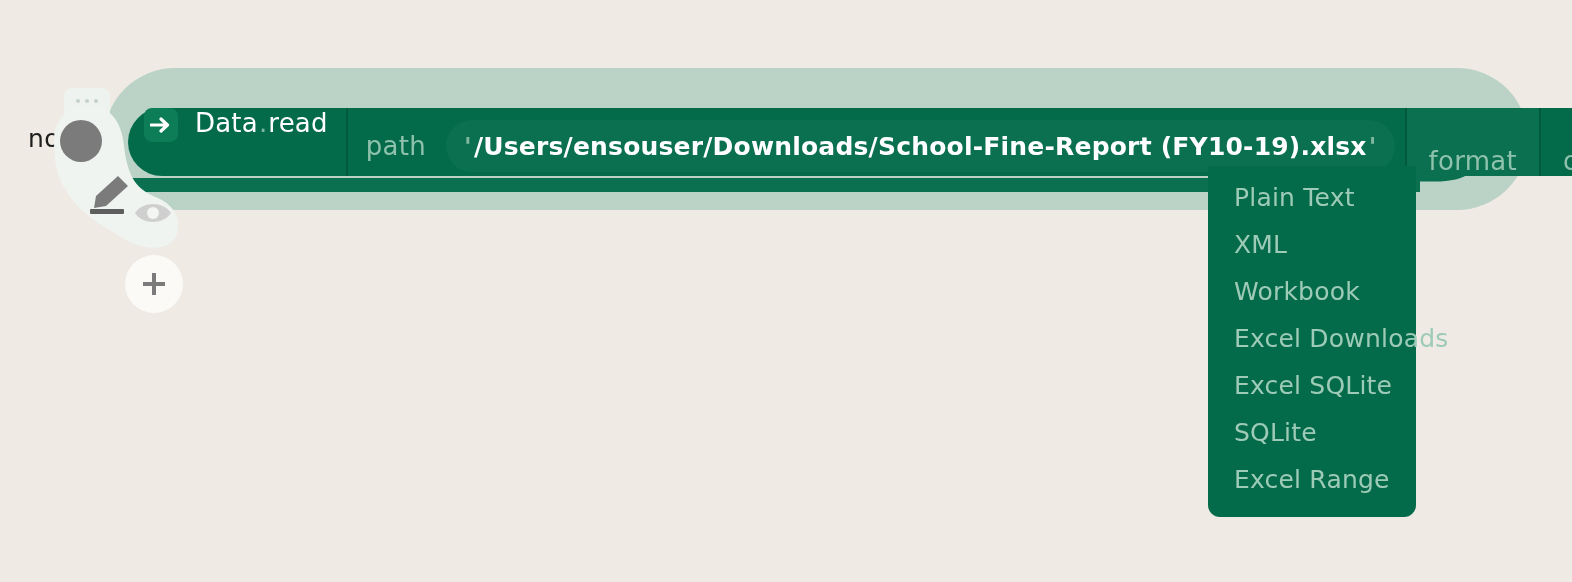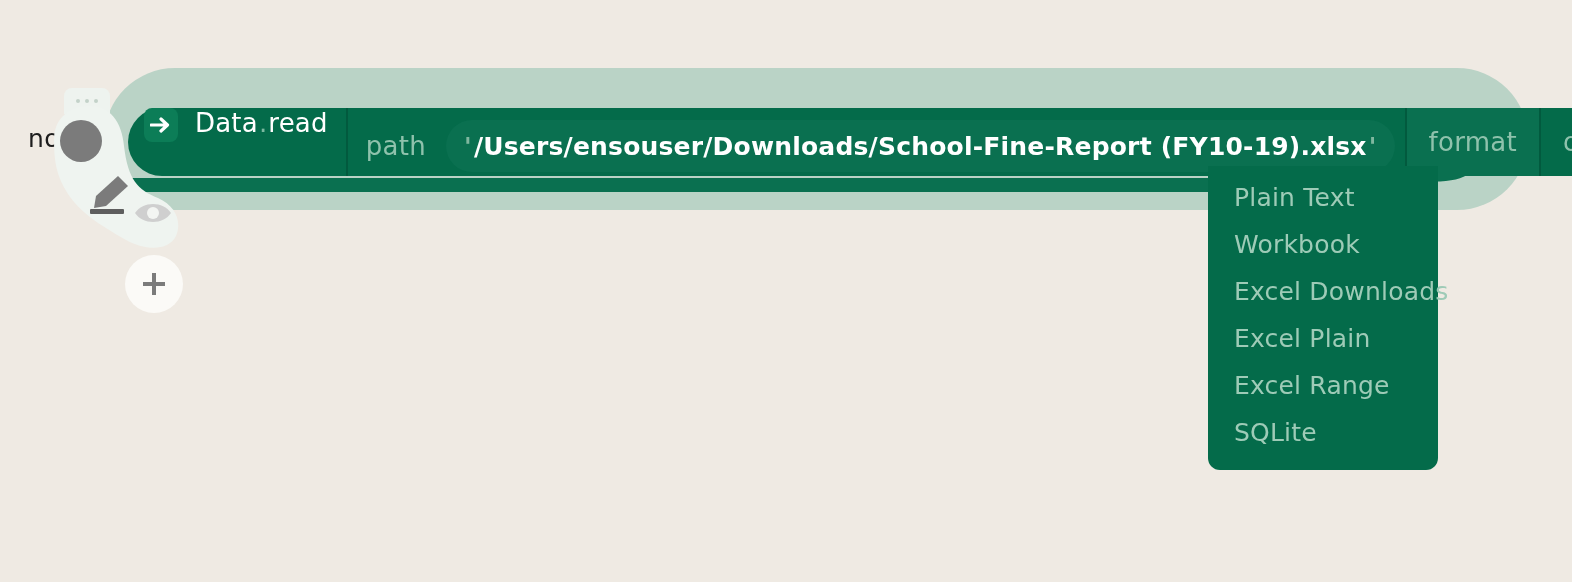--- a/index.html
+++ b/index.html
@@ -112,21 +112,21 @@
   .divider {
     width: 2px;
     background: #02573c;
     opacity: .85;
     flex: none;
   }
 
   
   .param {
     display: flex;
-    align-items: center;
+    align-items: flex-end;
     padding: 0 22px;
     font-size: 26px;
     color: #8fc2ac;
     white-space: nowrap;
     letter-spacing: .3px;
   }
   .param.active {
     background: #0a7050;
   }
 
@@ -157,21 +157,21 @@
     white-space: nowrap;
     letter-spacing: .2px;
   }
   .quote { color: #7fb79f; font-weight: bold; padding: 0 2px; }
 
   
   .dropdown {
     position: absolute;
     left: 1208px;
     top: 166px;
-    width: 230px;
+    width: 208px;
     background: #046b4a;
     border-radius: 0 0 12px 12px;
     padding: 8px 0 14px 0;
     z-index: 9;
   }
   .dd-item {
     font-size: 25px;
     color: #9ecbb7;
     padding: 9px 0 9px 26px;
     white-space: nowrap;
@@ -299,25 +299,26 @@
     <div class="divider"></div>
 
     <div class="param">
       <span>on_problems</span>
     </div>
 
   </div>
 
   <div class="dropdown">
     <div class="dd-item">Plain Text</div>
+    <div class="dd-item">XML</div>
     <div class="dd-item">Workbook</div>
     <div class="dd-item">Excel Downloads</div>
-    <div class="dd-item">Excel Plain</div>
+    <div class="dd-item">Excel SQLite</div>
+    <div class="dd-item">SQLite</div>
     <div class="dd-item">Excel Range</div>
-    <div class="dd-item">SQLite</div>
   </div>
 
   <div class="tool-widget">
     <div class="tool-tab">
       <i></i>
         <i></i>
         <i></i>
     </div>
     <svg class="tool-blob" viewBox="0 0 138 148" width="138" height="148">
       <path d="M 8 40 C 8 16 26 6 44 6 C 64 6 76 22 78 46

